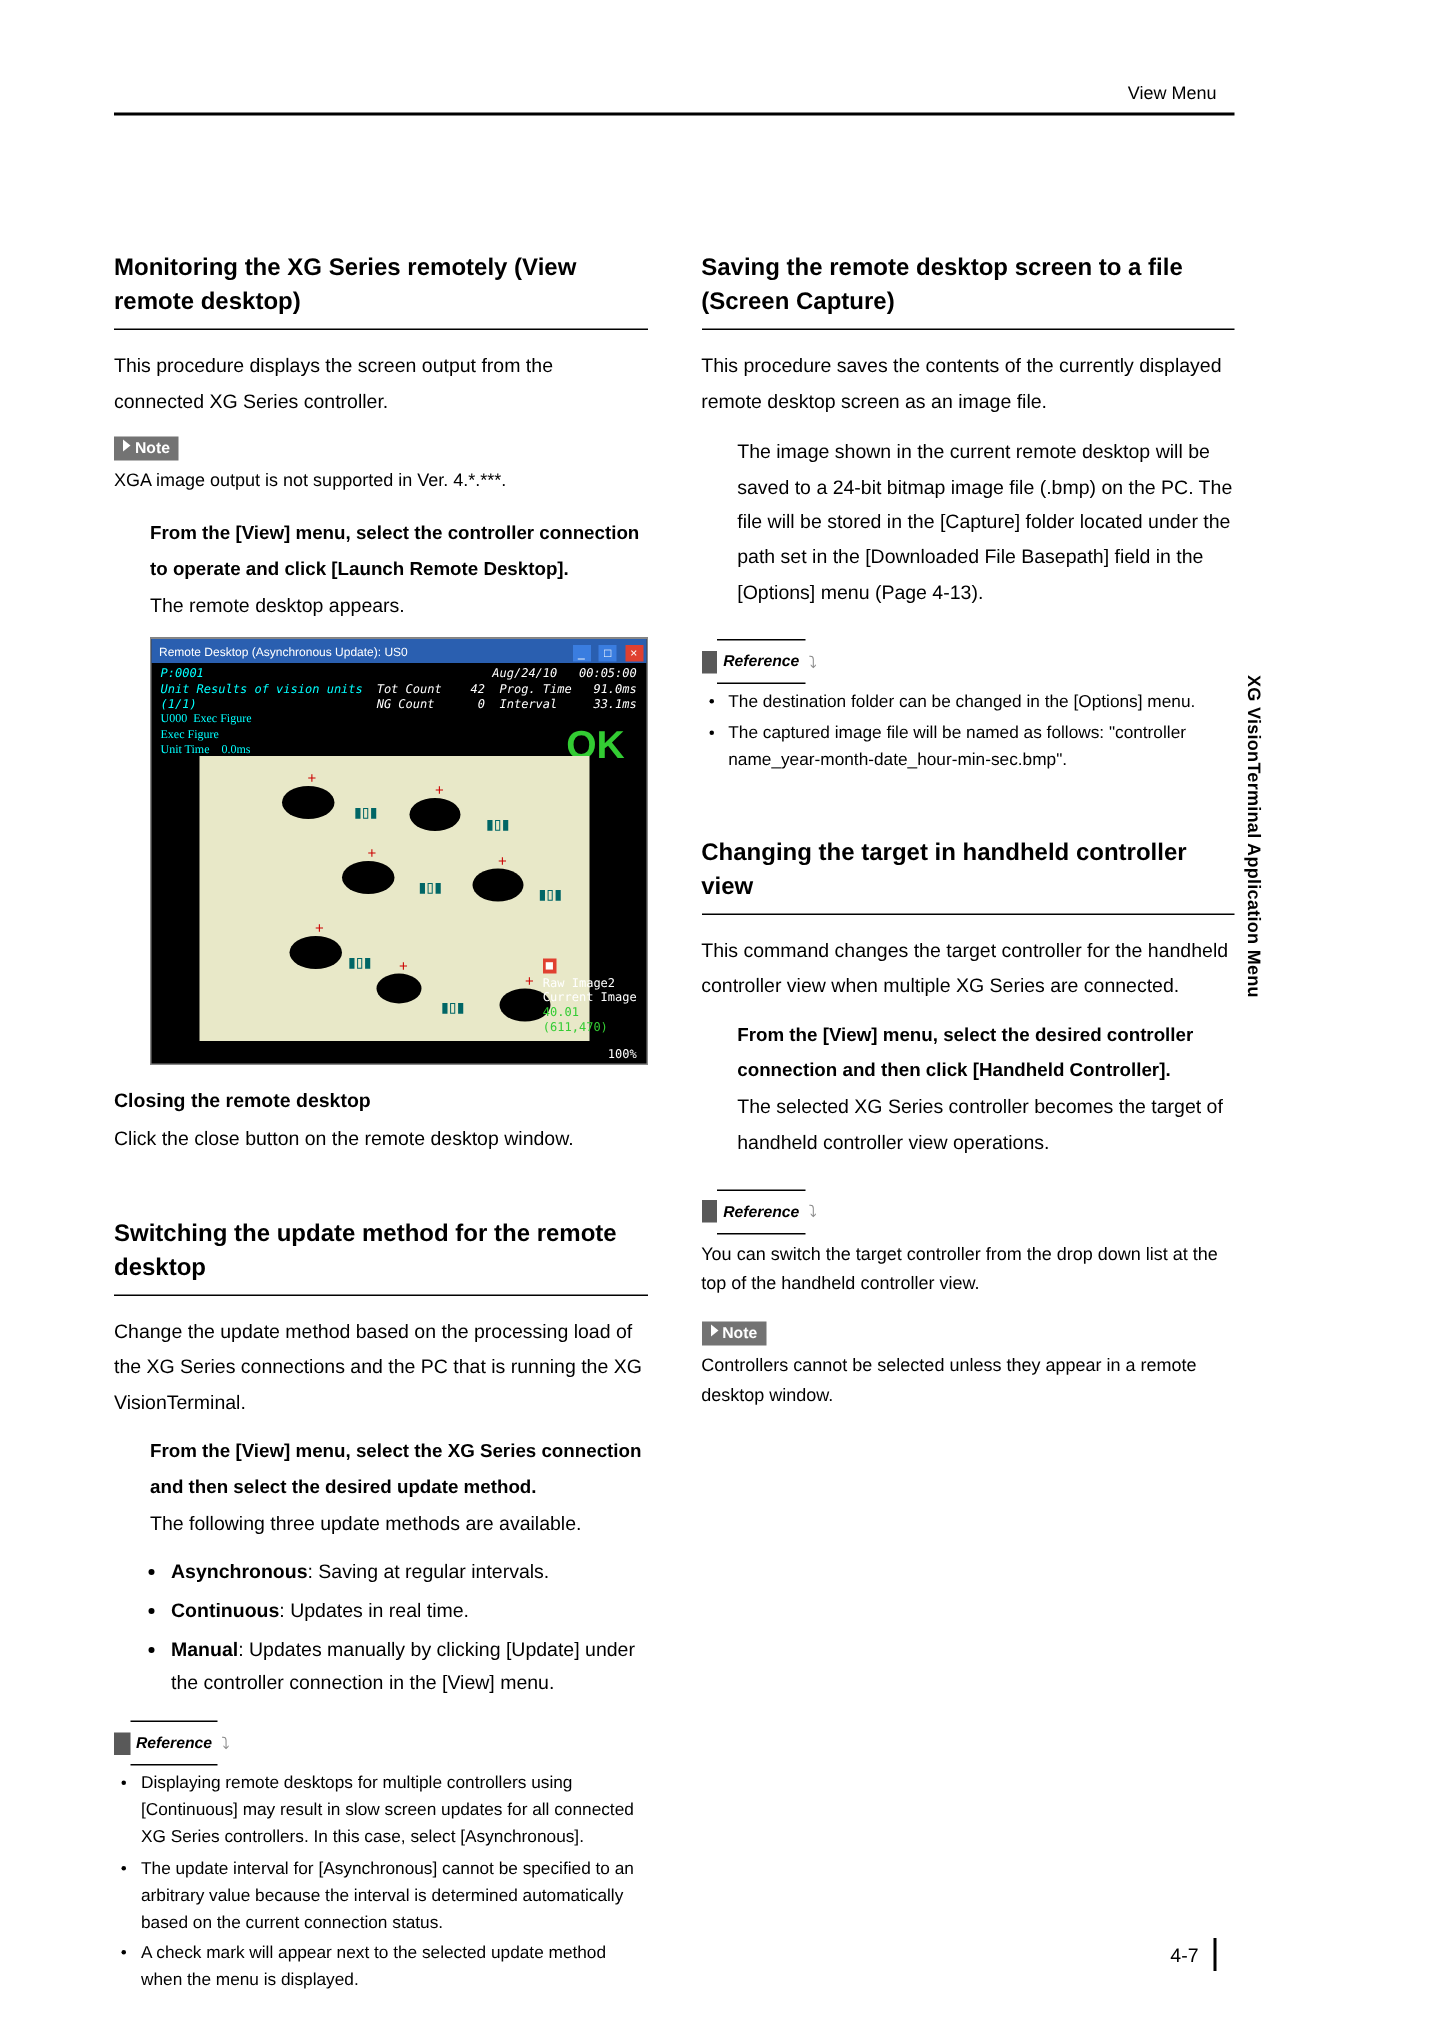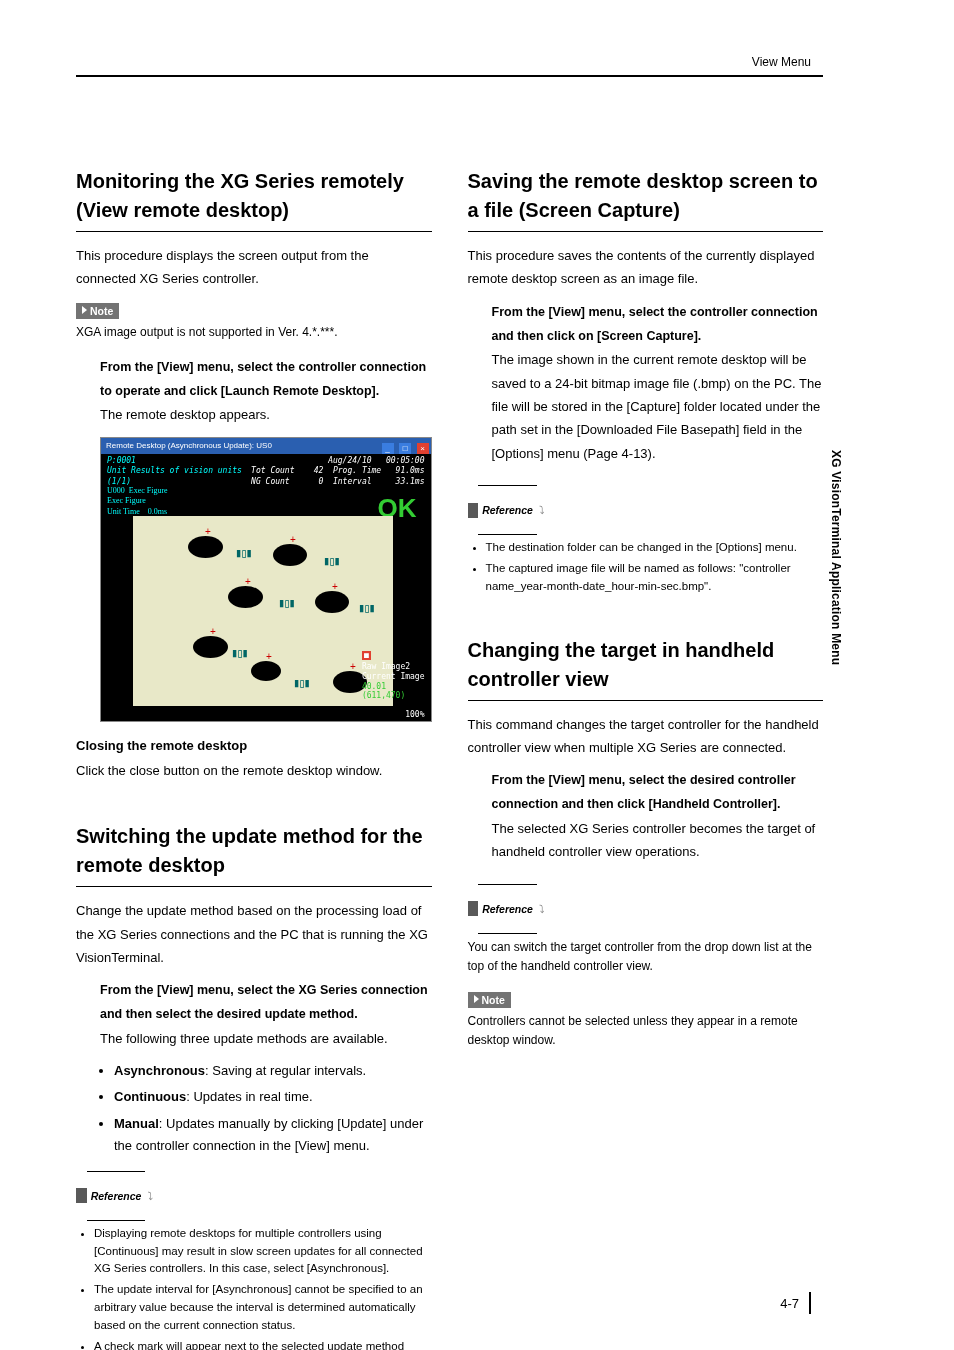--- a/index.html
+++ b/index.html
@@ -4,21 +4,21 @@
 <style>
   * { box-sizing: border-box; margin: 0; padding: 0; }
   html, body { width: 954px; background: #fff; font-family: Arial, Helvetica, sans-serif; color: #000; }
   .page { width: 883px; height: 1350px; position: relative; padding: 55px 60px 40px 76px; }
   .header-area { margin-bottom: 10px; }
   .header-label { text-align: right; font-size: 12px; padding-right: 12px; margin-bottom: 6px; }
   .header-rule { border: none; border-top: 2.2px solid #000; margin: 0; }
   .side-tab { position: absolute; right: 40px; top: 450px; writing-mode: vertical-rl; font-size: 12px; font-weight: bold; letter-spacing: 0.2px; }
   .body-area { display: flex; gap: 36px; margin-top: 90px; }
   .col { flex: 1 1 0; min-width: 0; }
-  .section-title { font-size: 20px; font-weight: bold; line-height: 1.45; border-bottom: 1.5px solid #000; padding-bottom: 6px; margin-bottom: 12px; }
+  .section-title { font-size: 16px; font-weight: bold; line-height: 1.45; border-bottom: 1.5px solid #000; padding-bottom: 6px; margin-bottom: 12px; }
   .p { font-size: 13px; line-height: 1.8; margin-bottom: 10px; }
   .callout { display: inline-block; background: #737373; color: #fff; font-size: 10.5px; font-weight: bold; padding: 2px 6px; margin-bottom: 4px; }
   .callout .tri { display:inline-block; width:0; height:0; border-top:4px solid transparent; border-bottom:4px solid transparent; border-left:5px solid #fff; margin-right:3px; vertical-align:1px;}
   .note-text { font-size: 12px; line-height: 1.6; margin-bottom: 14px; }
   .step { margin-left: 24px; margin-bottom: 10px; }
   .step-head { font-size: 12.5px; font-weight: bold; line-height: 1.9; }
   .step-body { font-size: 13px; line-height: 1.8; }
   .sub-head { font-size: 13px; font-weight: bold; margin-top: 14px; margin-bottom: 6px; }
   .figure { width: 100%; height: 285px; background: #000; position: relative; margin: 8px 0 16px 0; border:1px solid #888; }
   .figure .titlebar { position:absolute; top:0; left:0; right:0; height:16px; background:#2a5fb0; display:flex; justify-content:space-between; align-items:center; padding:0 2px; }
@@ -57,21 +57,21 @@
   .figure .canvas .p6{top:160px;left:160px;}
   .figure .rside{position:absolute;right:6px;bottom:20px;color:#fff;font-size:8px;font-family:monospace;line-height:1.2;text-align:left;}
   .figure .rside .flag{background:#e04030;color:#fff;padding:0 2px;display:inline-block;margin-bottom:2px;}
   .figure .rside .gr{color:#3c3;}
   .figure .bottom{position:absolute;bottom:2px;right:6px;color:#fff;font-size:8px;font-family:monospace;}
   ul.bullets { list-style: disc; margin-left: 38px; font-size: 13px; line-height: 1.7; }
   ul.bullets li { margin-bottom: 4px; }
   ul.bullets .b { font-weight: bold; }
   .ref-tag { display:inline-block; margin: 10px 0 4px 0; }
   .ref-tag .box { display:inline-block; background:#595959; color:#fff; font-size:9.5px; font-weight:bold; padding:2px 3px 2px 5px; vertical-align:middle;}
-  .ref-tag .label { display:inline-block; font-size:10.5px; font-weight:bold; font-style:italic; border-top:1px solid #000; border-bottom:1px solid #000; padding:18px 4px; vertical-align:middle;}
+  .ref-tag .label { display:inline-block; font-size:10.5px; font-weight:bold; font-style:italic; border-top:1px solid #000; border-bottom:1px solid #000; padding:8px 4px; vertical-align:middle;}
   .ref-tag .flip { display:inline-block; font-size:11px; vertical-align:middle; padding:0 2px; color:#888;}
   ul.ref { list-style: disc; margin-left: 18px; font-size: 11.5px; line-height: 1.55; color:#000;}
   ul.ref li { margin-bottom: 3px; }
   .section-gap { margin-top: 40px; }
   .footer { position: absolute; bottom: 36px; right: 72px; font-size: 13px; display:flex; align-items:center; gap:10px;}
   .footer .bar { display:inline-block; width:2px; height:22px; background:#000;}
 </style>
 </head>
 <body>
 
@@ -184,21 +184,20 @@
       </ul>
 
     </div>
 
     <div class="col">
 
       <div class="section-title">Saving the remote desktop screen to a file (Screen Capture)</div>
       <div class="p">This procedure saves the contents of the currently displayed remote desktop screen as an image file.</div>
 
       <div class="step">
-        <div class="step-head">From the [View] menu, select the controller connection and then click on [Screen Capture].</div>
         <div class="step-body">The image shown in the current remote desktop will be saved to a 24-bit bitmap image file (.bmp) on the PC. The file will be stored in the [Capture] folder located under the path set in the [Downloaded File Basepath] field in the [Options] menu (Page 4-13).</div>
       </div>
 
       <div class="ref-tag">
         <span class="box">&nbsp;</span><span class="label">Reference</span><span class="flip">⤵</span>
       </div>
       <ul class="ref">
         <li>The destination folder can be changed in the [Options] menu.</li>
         <li>The captured image file will be named as follows: "controller name_year-month-date_hour-min-sec.bmp".</li>
       </ul>

